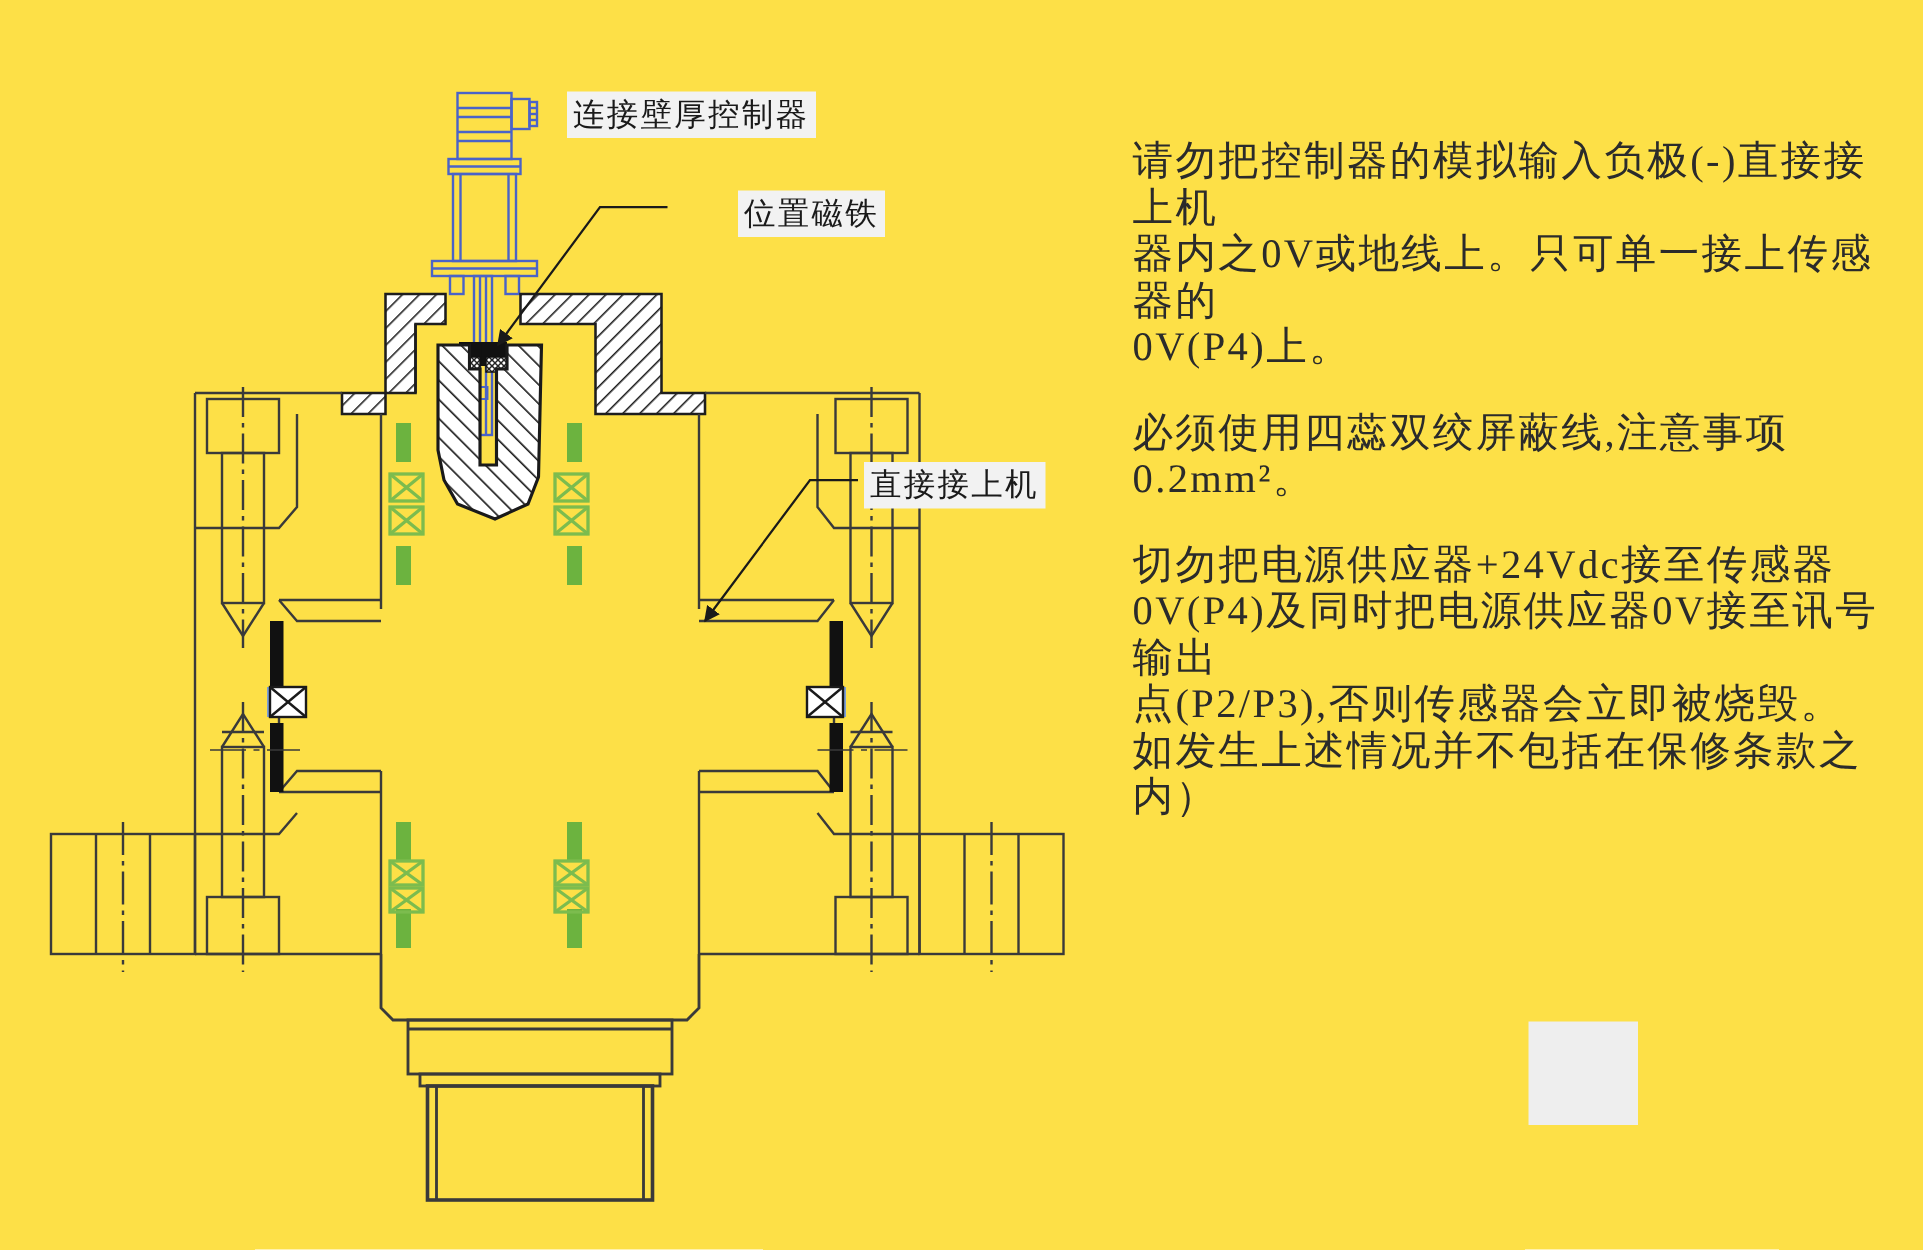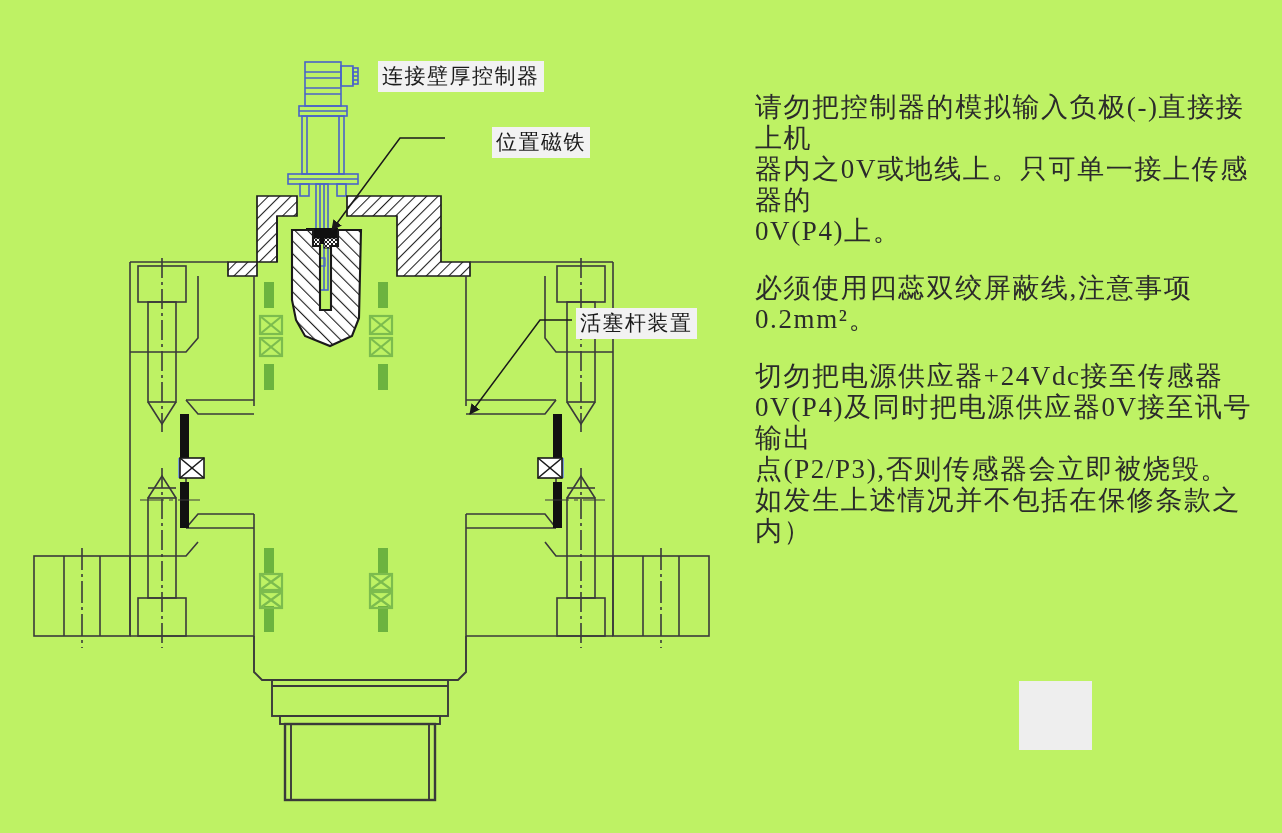--- a/index.html
+++ b/index.html
@@ -4,21 +4,21 @@
 <style>
   html, body {
     margin: 0;
     padding: 0;
     background: #ffffff;
   }
   #page {
     position: relative;
     width: 1282px;
     height: 833px;
-    background: #bef264;
+    background: #fde047;
     font-family: "Liberation Serif", "DejaVu Serif", serif;
     overflow: hidden;
   }
   #diagram-svg {
     position: absolute;
     left: 0;
     top: 0;
   }
   
   .callout-label {
@@ -319,21 +319,21 @@
         <path d="M 572 320 L 540 320 L 470 414" marker-end="url(#arrow)"></path>
       </g>
 
     </g>
   </svg>
 
   <div class="callout-label" id="label-controller">连接壁厚控制器</div>
 
   <div class="callout-label" id="label-magnet">位置磁铁</div>
 
-  <div class="callout-label" id="label-piston">活塞杆装置</div>
+  <div class="callout-label" id="label-piston">直接接上机</div>
 
   <div id="notes-panel">
     <div class="note-paragraph">请勿把控制器的模拟输入负极(-)直接接上机
 器内之0V或地线上。只可单一接上传感 器的
 0V(P4)上。</div>
     <div class="note-paragraph">必须使用四蕊双绞屏蔽线,注意事项
 0.2mm²。</div>
     <div class="note-paragraph">切勿把电源供应器+24Vdc接至传感器
 0V(P4)及同时把电源供应器0V接至讯号输出
 点(P2/P3),否则传感器会立即被烧毁。

